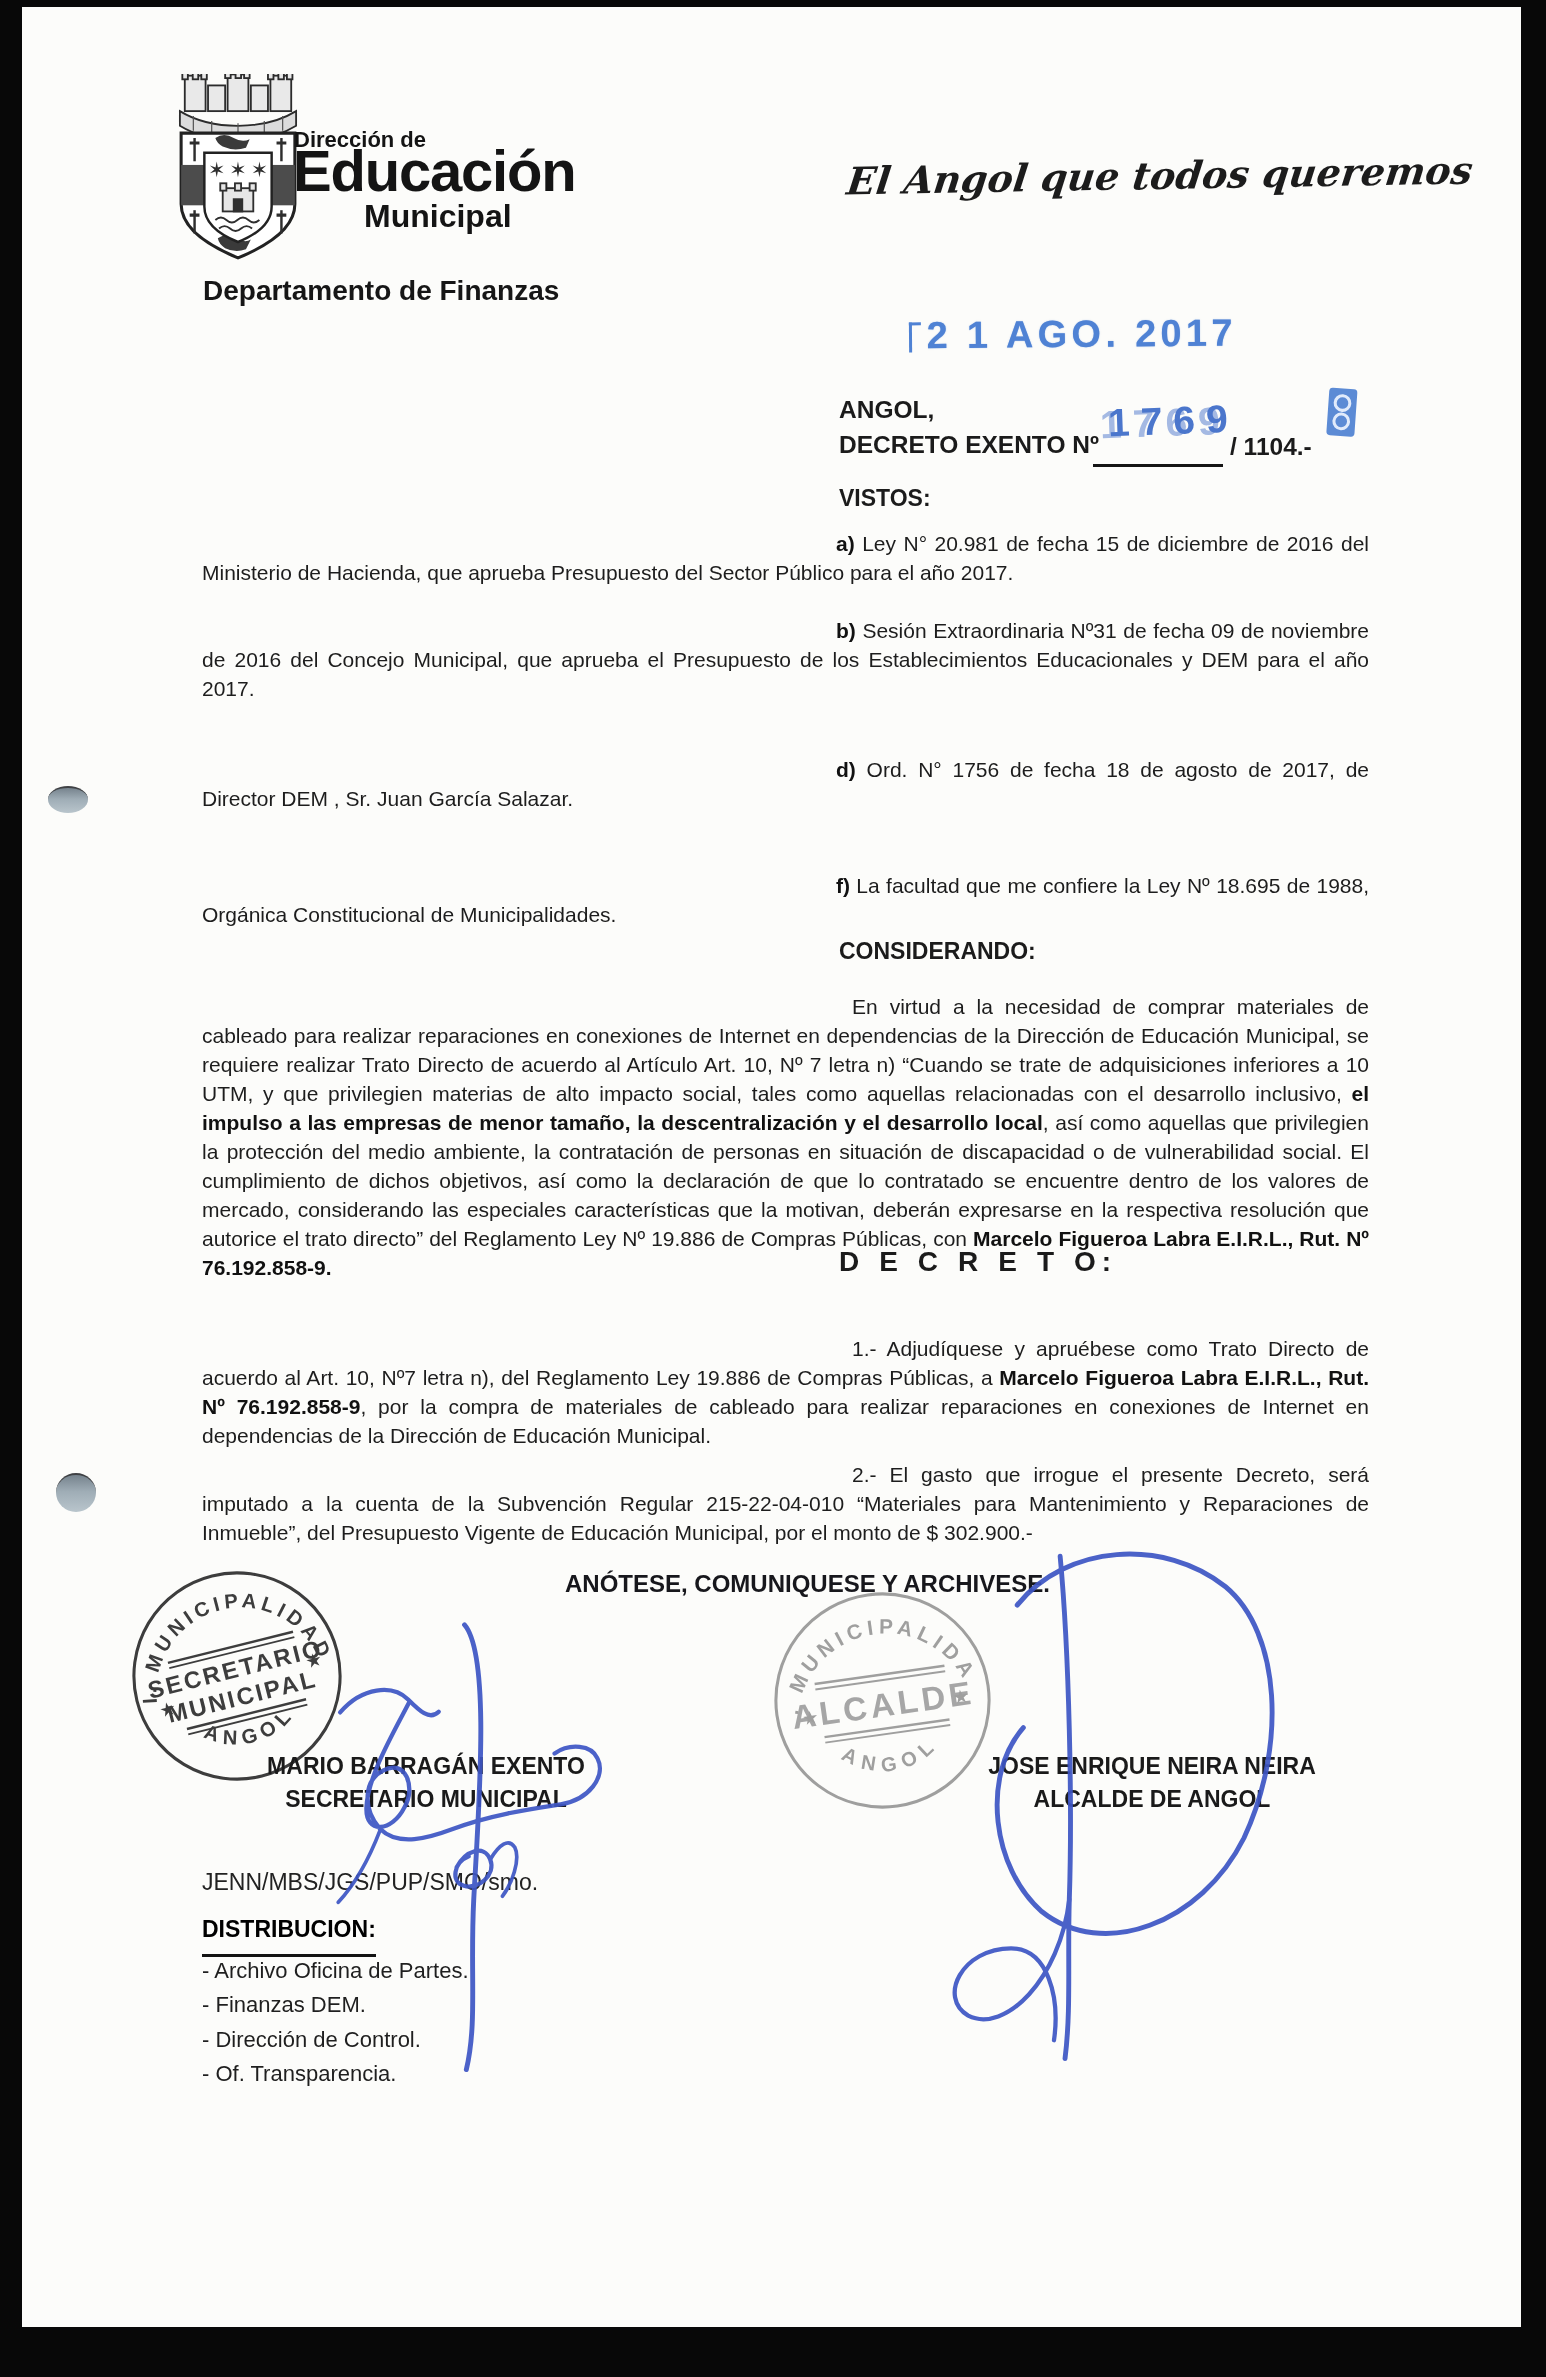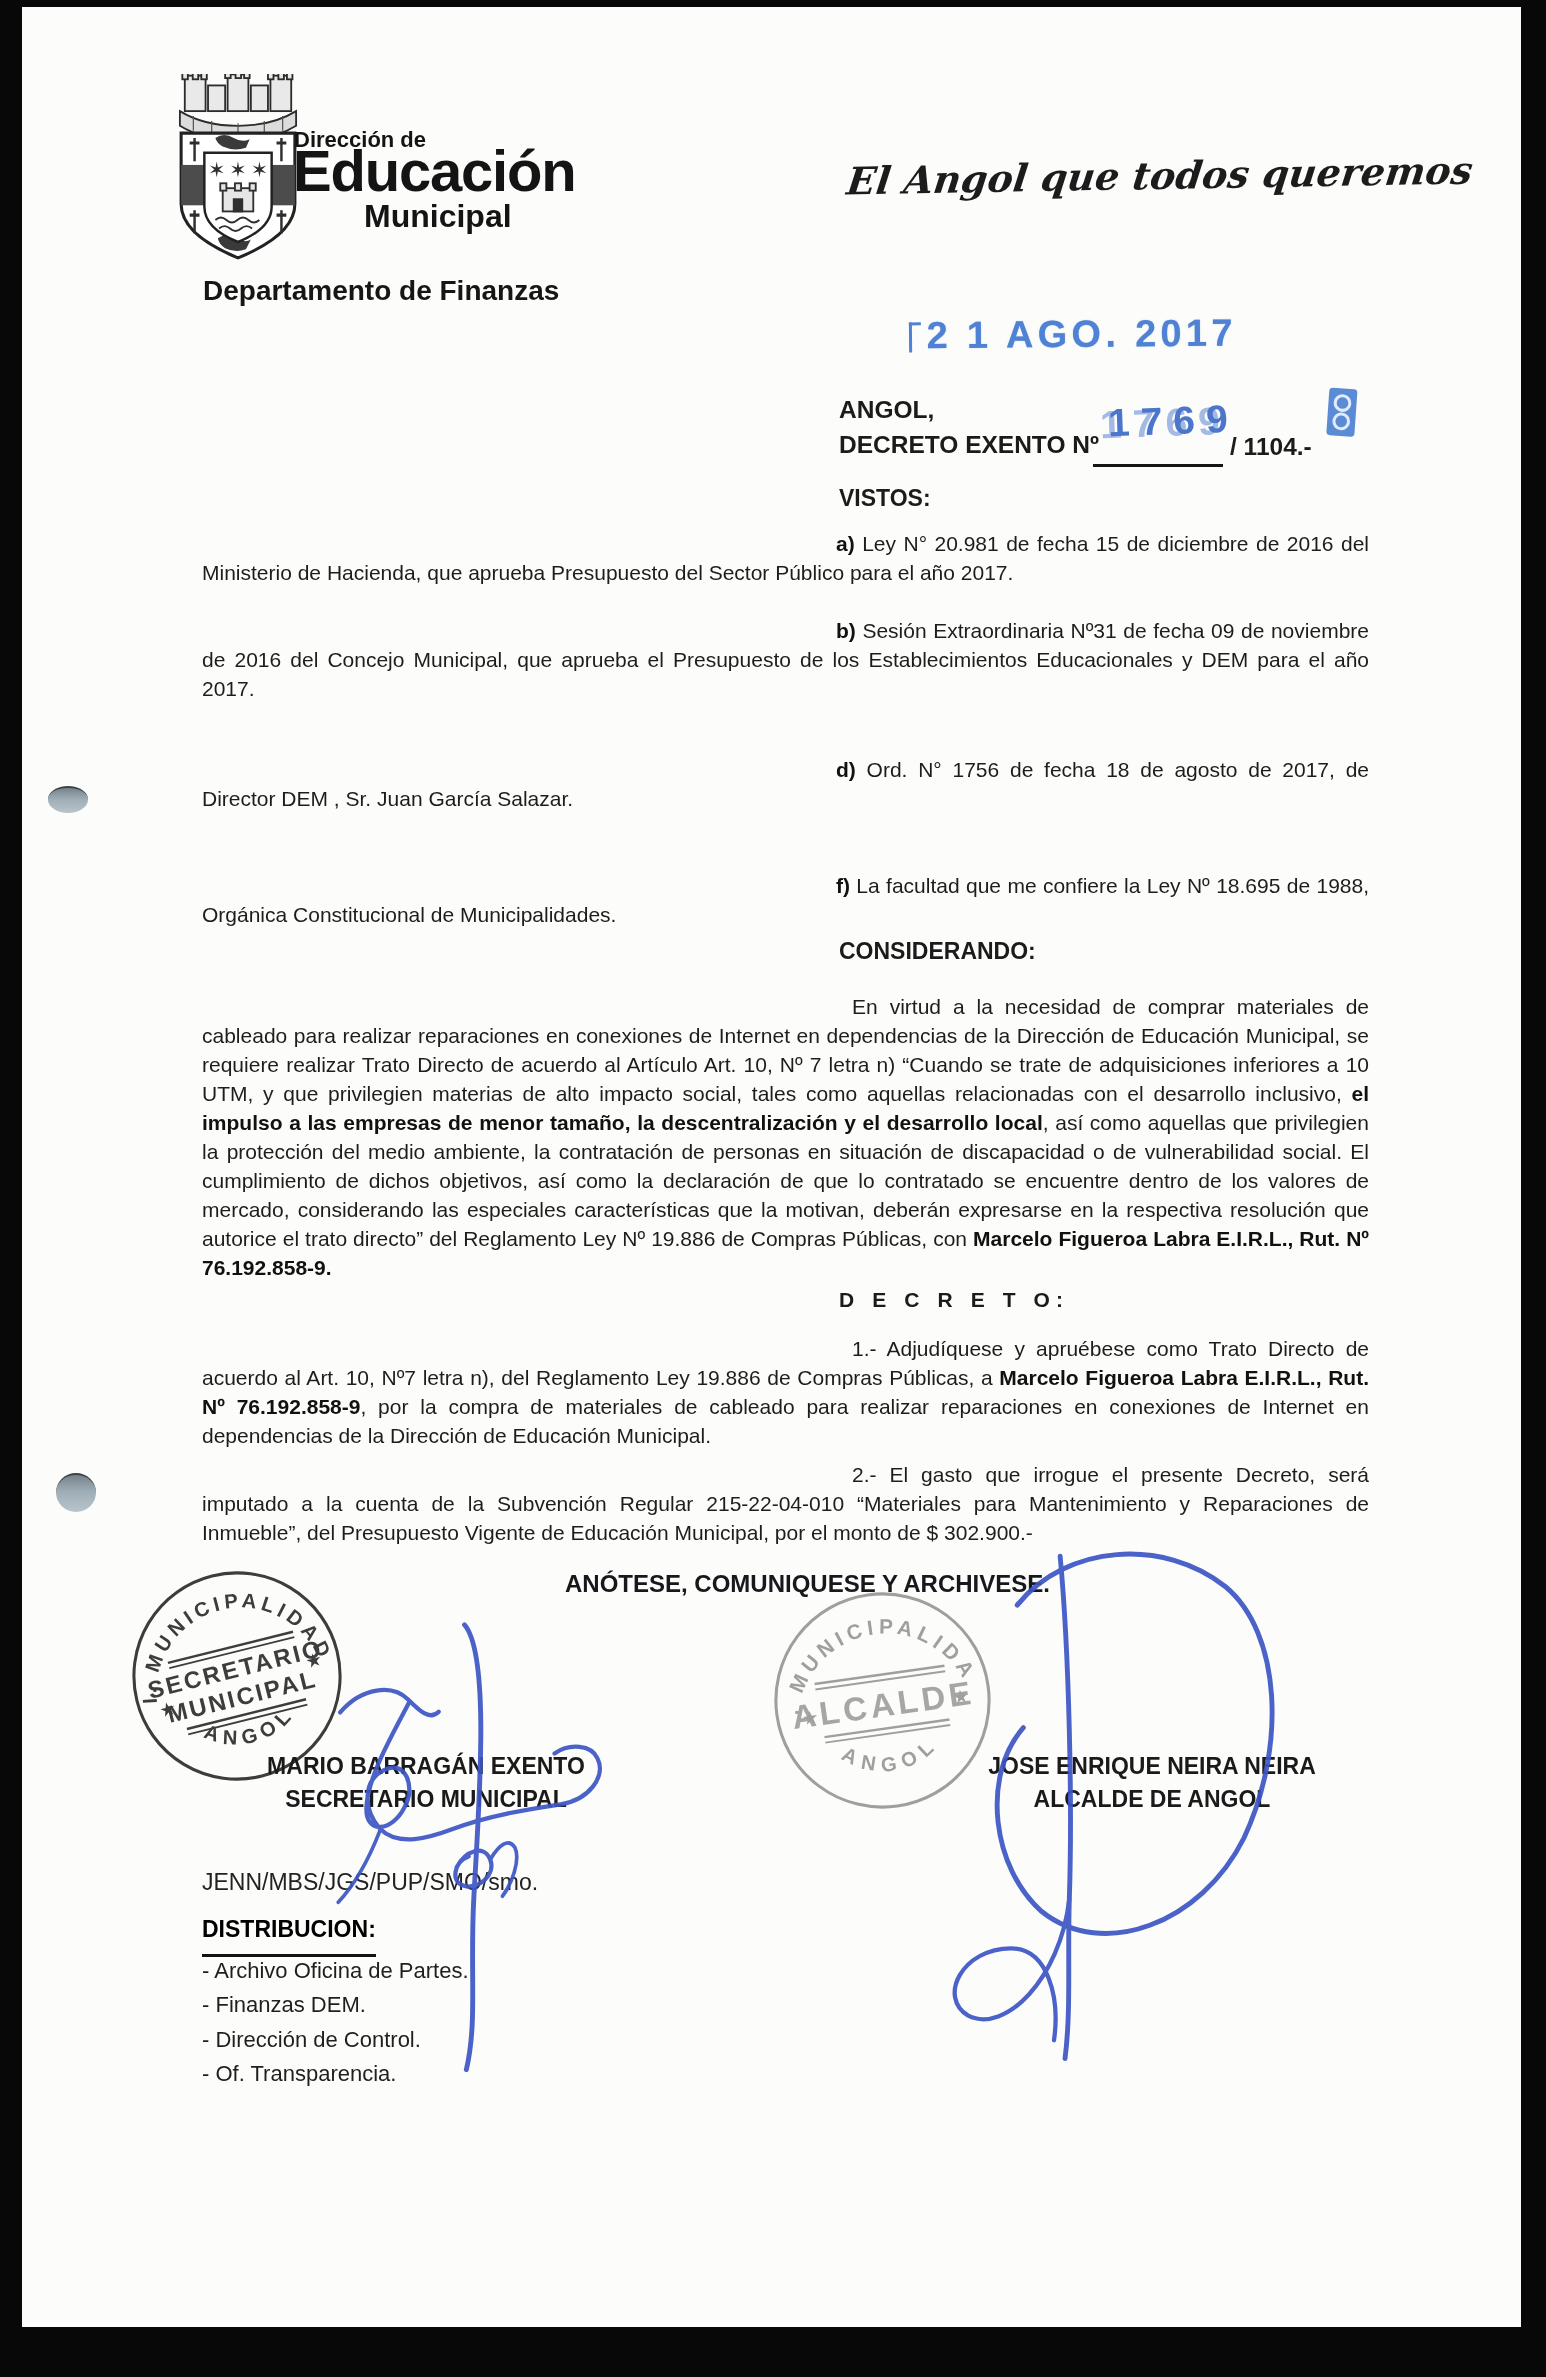--- a/index.html
+++ b/index.html
@@ -25,21 +25,21 @@
           transform:rotate(-2deg);text-shadow:-8px 1.8px 0 rgba(75,118,204,.5);}
 
   
   .lbl{font-weight:bold;color:#1b1b1b;font-size:24.5px;}
   .angol{left:817px;top:373px;margin-top:16px;}
   .decreto-line{left:817px;top:424px;}
   .dec-underline{left:1071px;top:457px;width:130px;border-bottom:3.1px solid #151515;}
   .dec-suffix{left:1208px;top:426px;}
   .vistos-h{left:817px;top:478px;font-size:23px;}
   .considerando-h{left:817px;top:931px;font-size:23px;}
-  .decreto-h{left:817px;top:1281px;font-size:21px;letter-spacing:6.1px;}
+  .decreto-h{left:817px;top:1239px;font-size:28px;letter-spacing:6.1px;}
   .anotese{left:543px;top:1563px;font-size:24px;font-weight:bold;color:#17171c;}
 
   
   .body-par{left:180px;width:1167px;font-size:21px;line-height:29px;text-align:justify;color:#1d1d1d;}
   .indent{text-indent:634px;}
   .indent2{text-indent:650px;}
   .body-par b{font-weight:bold;color:#111;}
 
   .vi-a{top:522px;} .vi-b{top:609px;} .vi-c{top:673px;} .vi-d{top:748px;}
   .vi-e{top:806px;} .vi-f{top:864px;}

